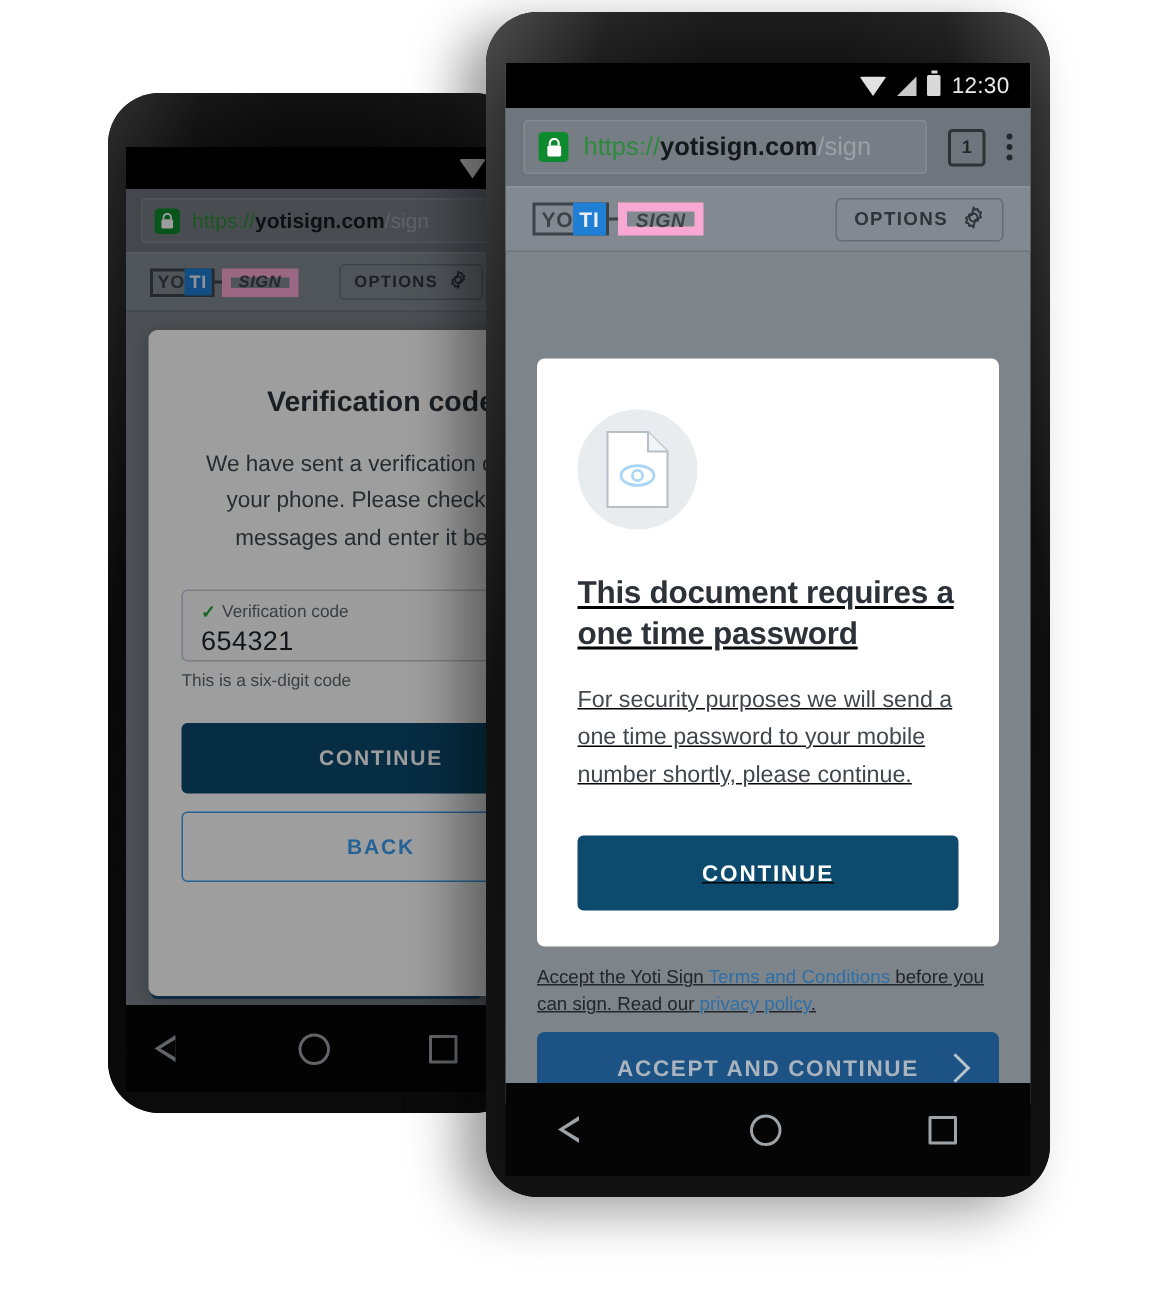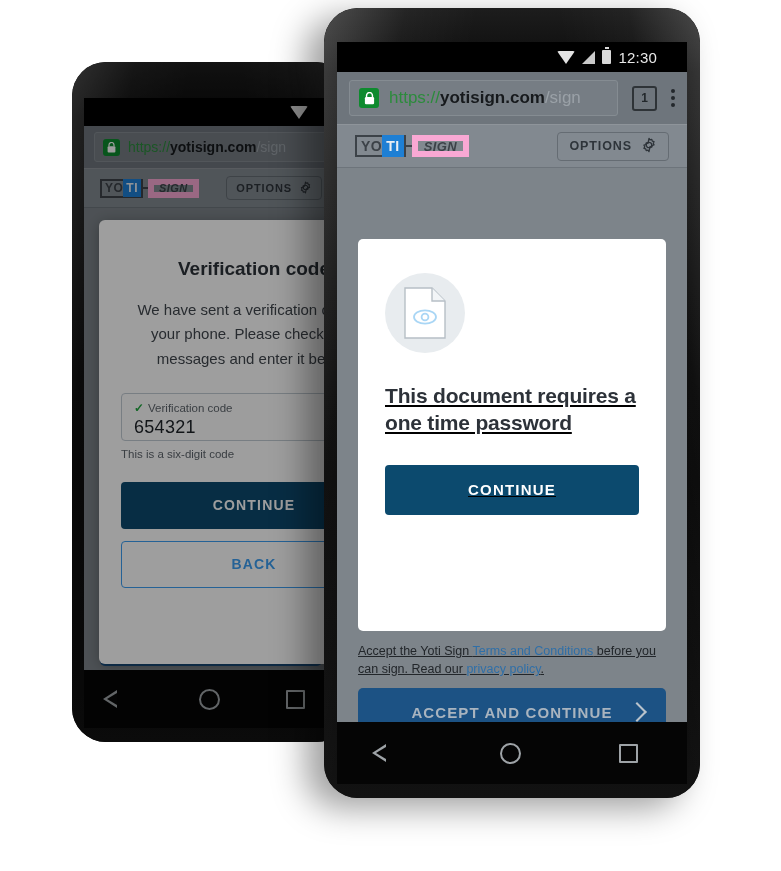--- a/index.html
+++ b/index.html
@@ -43,21 +43,21 @@
 
   
   .statusbar {
     position: absolute;
     top: 0; left: 0; right: 0;
     height: 30px;
     background: #000000;
     display: flex;
     align-items: center;
     justify-content: flex-end;
-    padding-right: 30px;
+    padding-right: 14px;
     box-sizing: border-box;
     gap: 7px;
   }
   .sb-time {
     color: #e8e8e8;
     font-size: 15px;
     letter-spacing: 0.2px;
   }
   .ic-wifi {
     width: 0; height: 0;
@@ -524,20 +524,21 @@
     <div class="card" style="left:21px; right:21px; top:197px; height:392px; padding:34px 27px 0 27px;">
       <div class="doc-circle" style="width:80px;height:80px;">
         <svg width="42" height="52" viewBox="0 0 42 52" aria-hidden="true">
           <path d="M1 1h27l13 13v37H1z" fill="#ffffff" stroke="#b7bfc6" stroke-width="1.4"></path>
           <path d="M28 1v13h13" fill="#f2f5f7" stroke="#b7bfc6" stroke-width="1.4"></path>
           <ellipse cx="21" cy="30" rx="11" ry="6.6" fill="none" stroke="#a9d6f5" stroke-width="1.8"></ellipse>
           <circle cx="21" cy="30" r="3.4" fill="none" stroke="#a9d6f5" stroke-width="1.8"></circle>
         </svg>
       </div>
       <div class="card-h" style="margin-top:30px; font-size:21px;">This document requires a one time password</div>
+      <div class="card-p" style="margin-top:17px; font-size:15.5px;">For security purposes we will send a one time password to your mobile number shortly, please continue.</div>
       <div class="btn-primary" style="margin-top:28px; height:50px; font-size:15px;">
         <span>CONTINUE</span>
       </div>
     </div>
 
     <div class="terms" style="left:21px; right:30px; top:600px; font-size:12.5px;text-decoration:underline;">
       <span>Accept the Yoti Sign </span><a href="#">Terms and Conditions</a><span> before you can sign. Read our </span><a href="#">privacy policy</a><span>.</span>
     </div>
 
     <div class="acceptbtn" style="left:21px; right:21px; top:646px; height:48px; font-size:15px;">

